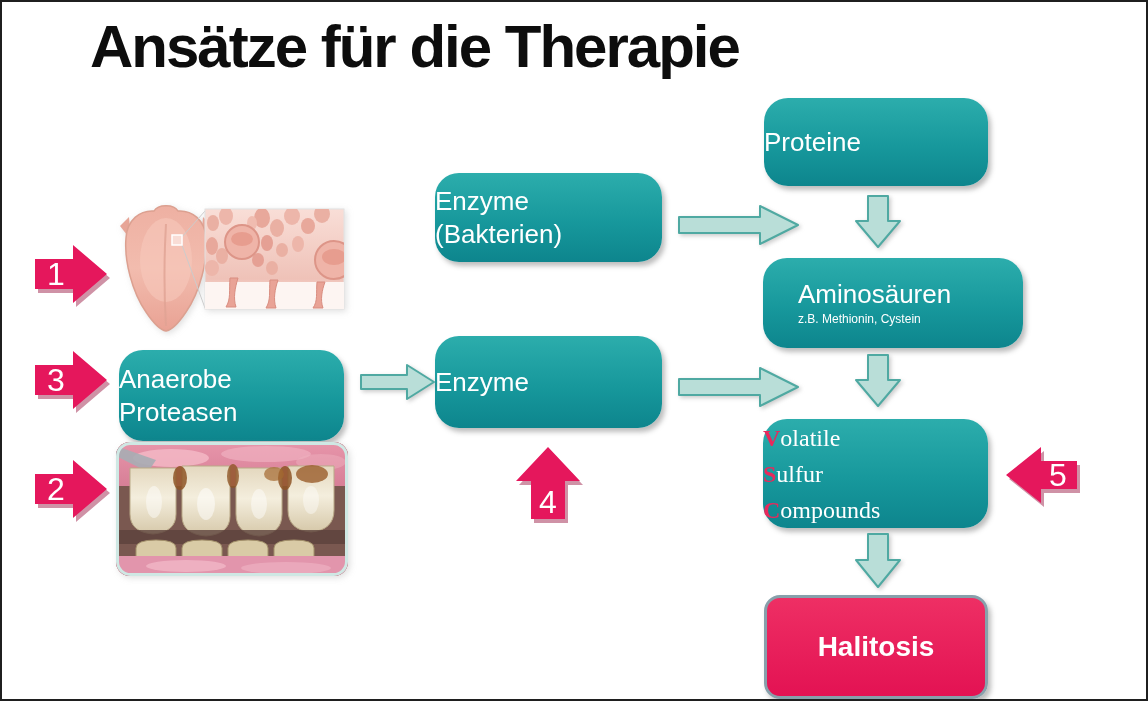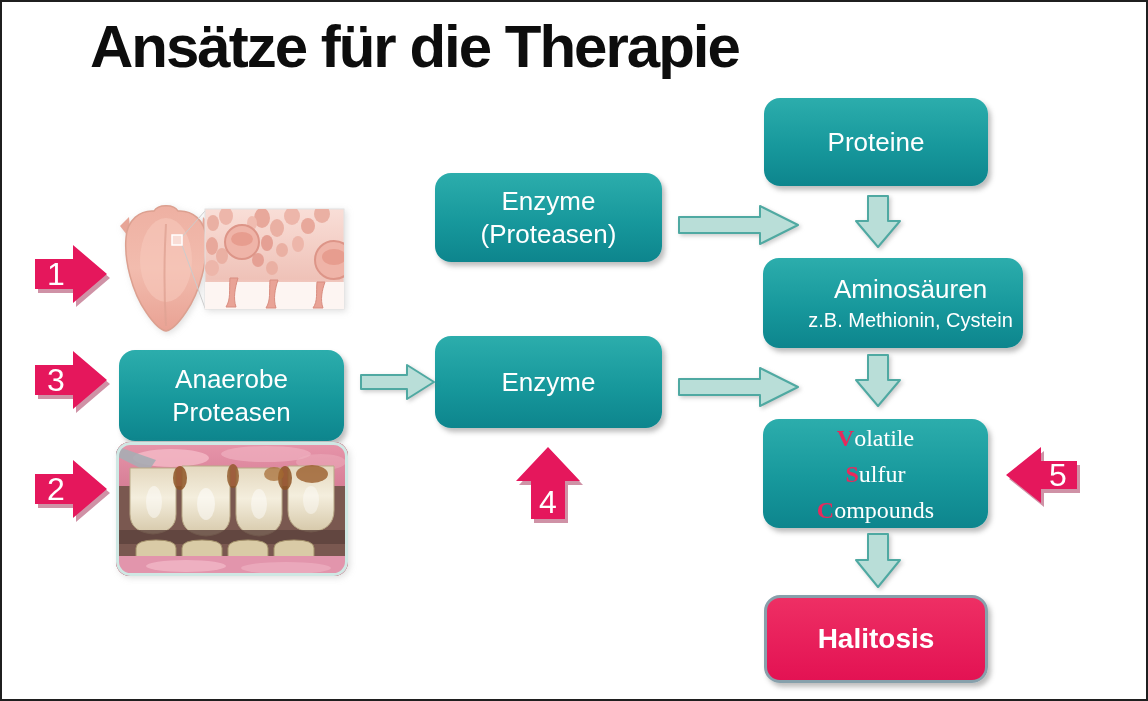--- a/index.html
+++ b/index.html
@@ -7,28 +7,28 @@
     position:relative;width:1148px;height:701px;background:#ffffff;
     border:2px solid #1f1f1f;box-sizing:border-box;overflow:hidden;
     font-family:"Liberation Sans",sans-serif;
   }
   .title{
     position:absolute;left:88px;top:10px;margin:0;
     font-size:60px;font-weight:bold;letter-spacing:-2px;color:#0d0d0d;
     font-family:"Liberation Sans",sans-serif;
   }
   .tealbox{
-    position:absolute;border-radius:16px;color:#ffffff;
+    position:absolute;border-radius:24px;color:#ffffff;
     background:linear-gradient(180deg,#2cadac 0%,#17989c 55%,#0d858d 100%);
     box-shadow:3px 4px 5px rgba(90,90,90,.40);
-    display:flex;flex-direction:column;align-items:center;justify-content:center;
+    display:flex;flex-direction:column;align-items:flex-start;justify-content:center;
     text-align:center;
   }
   .box-label{font-size:26px;line-height:1.25;}
-  .box-sub{font-size:20px;line-height:1.3;margin-top:2px;}
+  .box-sub{font-size:12px;line-height:1.3;margin-top:2px;}
   .vsc-line{font-size:24px;line-height:36px;}
   .redletter{color:#e8295c;font-weight:bold;}
   .halitosis{
     position:absolute;border-radius:16px;
     background:linear-gradient(180deg,#ee2f64 0%,#e31253 100%);
     border:3px solid #87a0ab;box-shadow:3px 4px 5px rgba(90,90,90,.40);
     display:flex;align-items:center;justify-content:center;
     color:#fff;font-weight:bold;font-size:28px;box-sizing:border-box;
   }
   svg{position:absolute;overflow:visible;}
@@ -48,21 +48,21 @@
 <div class="slide">
 
   <h1 class="title">Ansätze für die Therapie</h1>
 
   <div class="tealbox" style="left:762px;top:96px;width:224px;height:88px;">
     <div class="box-label">Proteine</div>
   </div>
 
   <div class="tealbox" style="left:433px;top:171px;width:227px;height:89px;">
     <div class="box-label">Enzyme</div>
-    <div class="box-label">(Proteasen)</div>
+    <div class="box-label">(Bakterien)</div>
   </div>
 
   <div class="tealbox" style="left:761px;top:256px;width:225px;height:90px;padding-left:35px;">
     <div class="box-label">Aminosäuren</div>
     <div class="box-sub">z.B. Methionin, Cystein</div>
   </div>
 
   <div class="tealbox" style="left:117px;top:332px;width:225px;height:91px;margin-top:16px;">
     <div class="box-label">Anaerobe</div>
     <div class="box-label">Proteasen</div>
@@ -71,21 +71,21 @@
   <div class="tealbox" style="left:433px;top:334px;width:227px;height:92px;">
     <div class="box-label">Enzyme</div>
   </div>
 
   <div class="tealbox" style="left:761px;top:417px;width:225px;height:109px;font-family:Liberation Serif, serif;">
     <div class="vsc-line"><span class="redletter">V</span><span>olatile</span></div>
     <div class="vsc-line"><span class="redletter">S</span><span>ulfur</span></div>
     <div class="vsc-line"><span class="redletter">C</span><span>ompounds</span></div>
   </div>
 
-  <div class="halitosis" style="left:762px;top:593px;width:224px;height:88px;">
+  <div class="halitosis" style="left:762px;top:593px;width:224px;height:104px;">
     <span>Halitosis</span>
   </div>
 
   <svg class="flow" style="left:676px;top:202px;" width="122" height="42" viewBox="0 0 122 42">
     <polygon points="1,13 82,13 82,2 120,21 82,40 82,29 1,29"></polygon>
   </svg>
   <svg class="flow" style="left:676px;top:364px;" width="122" height="42" viewBox="0 0 122 42">
     <polygon points="1,13 82,13 82,2 120,21 82,40 82,29 1,29"></polygon>
   </svg>
   <svg class="flow" style="left:358px;top:360px;" width="76" height="40" viewBox="0 0 76 40">

